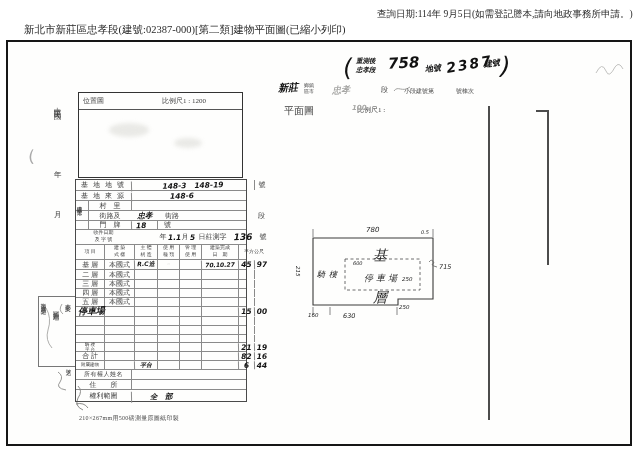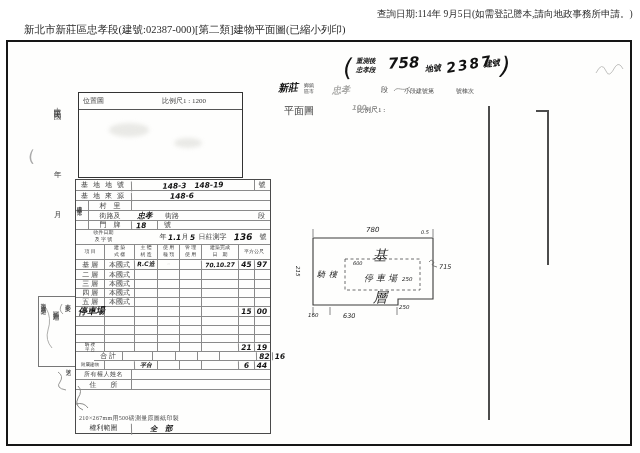--- a/index.html
+++ b/index.html
@@ -19,21 +19,21 @@
   .locbox-head .l1{padding-left:4px;}
   .locbox-head .l2{margin-left:58px;}
   .smudge{background:#d9d9d4;border-radius:50%;filter:blur(2px);opacity:.55;}
   
   .lbl-print{font-size:7px;color:#3d3d3d;}
   .lbl-2line{font-size:5px;line-height:1.25;white-space:pre-line;color:#3d3d3d;}
   
   .hwt{font-family:"DejaVu Sans",sans-serif;font-style:italic;font-weight:600;color:#121212;}
   .faintt{color:#a8a8a6;}
   
-  #tbl{left:75px;top:179px;width:196px;border:1.5px solid #4a4a4a;box-sizing:border-box;background:transparent;}
+  #tbl{left:75px;top:179px;width:172px;border:1.5px solid #4a4a4a;box-sizing:border-box;background:transparent;}
   .trow{display:flex;border-bottom:1px solid #8a8a8a;box-sizing:border-box;}
   .trow:last-child{border-bottom:none;}
   .cell{flex:0 0 auto;height:100%;box-sizing:border-box;border-left:1px solid #8a8a8a;
         display:flex;align-items:center;justify-content:center;white-space:pre;overflow:visible;}
   .cell:first-child{border-left:none;}
   .nb{border-left:none !important;}
   .lbl{font-family:"Liberation Serif","DejaVu Serif",serif;font-size:7px;color:#3d3d3d;}
   .tiny2{font-size:5px;line-height:1.35;text-align:center;}
   .tiny1{font-size:4.5px;line-height:1.2;white-space:pre-line;text-align:center;}
   .t6{font-size:6px;letter-spacing:0.5px;}
@@ -275,21 +275,21 @@
         <div class="cell lbl tiny1" style="width: 28px;">騎 樓
 平 台</div>
         <div class="cell " style="width: 30px;"></div>
         <div class="cell " style="width: 23px;"></div>
         <div class="cell " style="width: 22px;"></div>
         <div class="cell " style="width: 22px;"></div>
         <div class="cell " style="width: 37px;"></div>
         <div class="cell hw" style="width: 16px;">21</div>
         <div class="cell hw" style="width: 15px;">19</div>
       </div>
-      <div class="trow" style="height: 9px; margin-left: 18px;">
+      <div class="trow" style="height: 9px;">
         <div class="cell lbl" style="width: 28px;">合 計</div>
         <div class="cell " style="width: 30px;"></div>
         <div class="cell " style="width: 23px;"></div>
         <div class="cell " style="width: 22px;"></div>
         <div class="cell " style="width: 22px;"></div>
         <div class="cell " style="width: 37px;"></div>
         <div class="cell hw" style="width: 16px;">82</div>
         <div class="cell hw" style="width: 15px;">16</div>
       </div>
       <div class="trow" style="height: 9px;">
@@ -303,21 +303,21 @@
         <div class="cell hw" style="width: 15px;">44</div>
       </div>
       <div class="trow" style="height: 10px;">
         <div class="cell lbl t6" style="width: 55px;">所有權人姓名</div>
         <div class="cell " style="width: 138px;"></div>
       </div>
       <div class="trow" style="height: 10px;">
         <div class="cell lbl" style="width: 55px;">住　　所</div>
         <div class="cell " style="width: 138px;"></div>
       </div>
-      <div class="trow" style="height: 11px; margin-top: 32px;">
+      <div class="trow" style="height: 11px;">
         <div class="cell lbl" style="width: 55px;">權利範圍</div>
         <div class="cell hw pl18" style="width: 138px;">全　部</div>
       </div>
     </div>
   <div class="abs vtext" style="left:77px;top:201px;height:39px;font-size:5.5px;letter-spacing:1.5px;">建物坐落</div>
 
   <div class="abs footer-note">210×267mm用500磅測量原圖紙印製</div>
 
   <svg class="abs" style="left:290px;top:215px;" width="185" height="112">
     <path d="M23,23 L143,23 L143,84 L108,84 L108,90 L23,90 Z" stroke="#3a3a3a" fill="none" stroke-width="1.1"></path>

